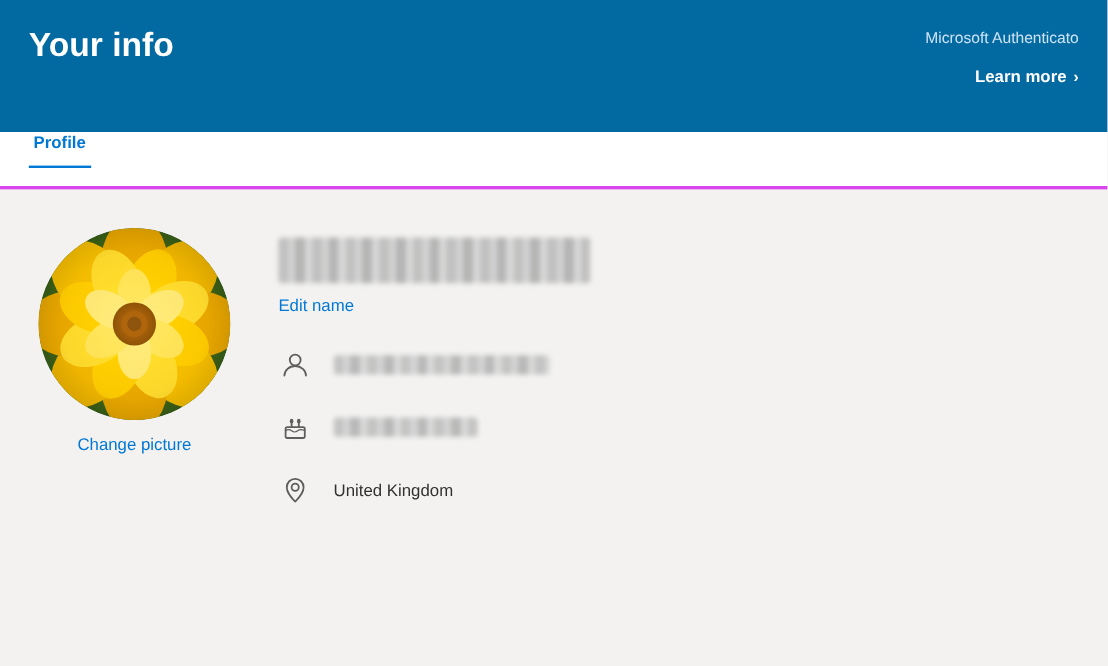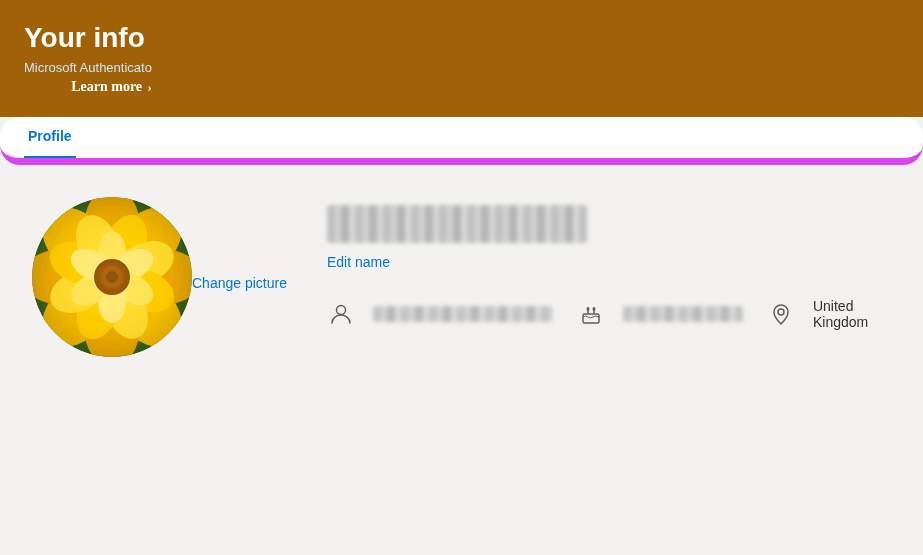--- a/index.html
+++ b/index.html
@@ -1,26 +1,25 @@
 <!DOCTYPE html>
 <html><head>
   <meta charset="utf-8">
   <style>
     * { box-sizing: border-box; margin: 0; padding: 0; }
     body { font-family: 'Segoe UI', Arial, sans-serif; background: #f3f2f1; width: 923px; min-height: 555px; overflow-x: hidden; }
 
     
     .header {
-      background: #a16207;
+      background: #0369a1;
       padding: 18px 24px 22px 24px;
       display: flex;
       justify-content: space-between;
       align-items: flex-start;
       min-height: 110px;
-      flex-direction: column;
     }
     .header-title {
       color: #fff;
       font-size: 28px;
       font-weight: 600;
       margin-top: 4px;
     }
     .header-right {
       text-align: right;
       color: #fff;
@@ -33,40 +32,38 @@
     }
     .header-right .ms-auth {
       font-size: 13px;
       color: #cde4f7;
       margin-top: 2px;
     }
     .header-right .learn-more {
       font-size: 14px;
       font-weight: 700;
       color: #fff;
-      margin-top: 4px;
+      margin-top: 16px;
       cursor: pointer;
       display: inline-block;
       text-decoration: none;
-      font-family: Liberation Serif, serif;
     }
     .learn-more-chevron {
       font-size: 13px;
       margin-left: 2px;
     }
 
     
     .tabs-bar {
       background: #fff;
-      border-bottom: 7px solid #d946ef;
+      border-bottom: 3px solid #d946ef;
       padding: 0 24px;
       display: flex;
-      align-items: flex-end;
+      align-items: flex-start;
       height: 48px;
-      border-radius: 20px;
     }
     .tab {
       font-size: 14px;
       padding: 0 4px 12px 4px;
       margin-right: 28px;
       cursor: pointer;
       color: #605e5c;
       border-bottom: 2px solid transparent;
       user-select: none;
     }
@@ -81,21 +78,21 @@
       background: #f3f2f1;
       padding: 32px 32px;
       display: flex;
       align-items: flex-start;
       gap: 40px;
     }
 
     
     .avatar-section {
       display: flex;
-      flex-direction: row;
+      flex-direction: column;
       align-items: center;
       min-width: 160px;
     }
     .avatar-circle {
       width: 160px;
       height: 160px;
       border-radius: 50%;
       overflow: hidden;
       background: #ddd;
       display: flex;
@@ -137,21 +134,21 @@
     .edit-name {
       color: #0078d4;
       font-size: 14px;
       cursor: pointer;
       margin-bottom: 20px;
       display: inline-block;
     }
 
     .info-rows {
       display: flex;
-      flex-direction: row;
+      flex-direction: column;
       gap: 24px;
       margin-top: 8px;
     }
     .info-row {
       display: flex;
       align-items: center;
       gap: 18px;
     }
     .info-icon {
       width: 28px;

